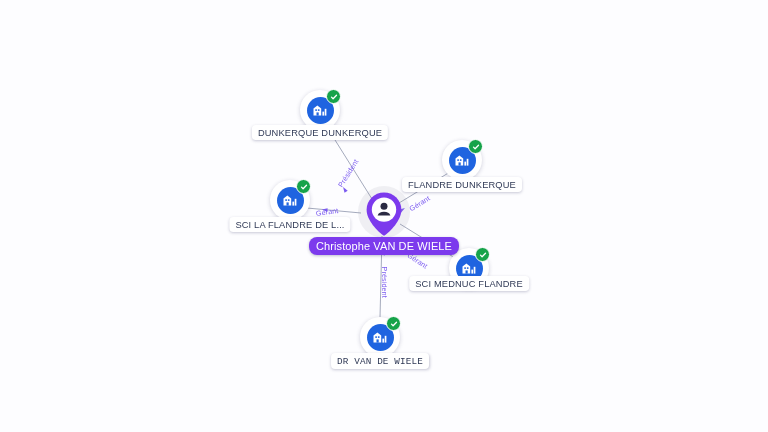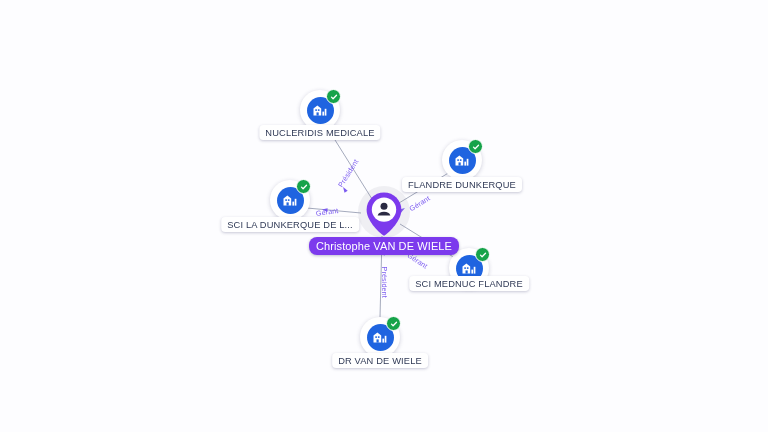--- a/index.html
+++ b/index.html
@@ -157,21 +157,21 @@
               <rect x="10.4" y="9.6" width="1.7" height="4" fill="#ffffff"></rect>
               <rect x="12.7" y="6.8" width="1.7" height="6.8" fill="#ffffff"></rect>
             </svg>
           </div>
           <div class="badge">
             <svg width="8" height="8" viewBox="0 0 8 8" aria-hidden="true">
               <path d="M1.5 4.1 L3.1 5.7 L6.5 2.3" stroke="#ffffff" stroke-width="1.3" fill="none" stroke-linecap="round" stroke-linejoin="round"></path>
             </svg>
           </div>
         </div>
-        <div class="node-label" style="left: 0px; top: 15px;">NUCLERIDIS MEDICALE</div>
+        <div class="node-label" style="left: 0px; top: 15px;">DUNKERQUE DUNKERQUE</div>
       </div>
       <div class="node" style="left: 462px; top: 160px;">
         <div class="node-circle">
           <div class="node-inner">
             <svg width="16" height="16" viewBox="0 0 16 16" aria-hidden="true">
               <path d="M1.5 13.6 V6.4 L5.4 3.6 L9.2 6.4 V13.6 Z" fill="#ffffff"></path>
               <rect x="3.3" y="7.3" width="1.6" height="1.6" fill="#1f64e0"></rect>
               <rect x="5.9" y="7.3" width="1.6" height="1.6" fill="#1f64e0"></rect>
               <rect x="4.5" y="10.4" width="2.2" height="3.2" fill="#1f64e0"></rect>
               <rect x="10.4" y="9.6" width="1.7" height="4" fill="#ffffff"></rect>
@@ -197,21 +197,21 @@
               <rect x="10.4" y="9.6" width="1.7" height="4" fill="#ffffff"></rect>
               <rect x="12.7" y="6.8" width="1.7" height="6.8" fill="#ffffff"></rect>
             </svg>
           </div>
           <div class="badge">
             <svg width="8" height="8" viewBox="0 0 8 8" aria-hidden="true">
               <path d="M1.5 4.1 L3.1 5.7 L6.5 2.3" stroke="#ffffff" stroke-width="1.3" fill="none" stroke-linecap="round" stroke-linejoin="round"></path>
             </svg>
           </div>
         </div>
-        <div class="node-label" style="left: 0px; top: 17px;">SCI LA DUNKERQUE DE L...</div>
+        <div class="node-label" style="left: 0px; top: 17px;">SCI LA FLANDRE DE L...</div>
       </div>
       <div class="node" style="left: 469px; top: 268px;">
         <div class="node-circle">
           <div class="node-inner">
             <svg width="16" height="16" viewBox="0 0 16 16" aria-hidden="true">
               <path d="M1.5 13.6 V6.4 L5.4 3.6 L9.2 6.4 V13.6 Z" fill="#ffffff"></path>
               <rect x="3.3" y="7.3" width="1.6" height="1.6" fill="#1f64e0"></rect>
               <rect x="5.9" y="7.3" width="1.6" height="1.6" fill="#1f64e0"></rect>
               <rect x="4.5" y="10.4" width="2.2" height="3.2" fill="#1f64e0"></rect>
               <rect x="10.4" y="9.6" width="1.7" height="4" fill="#ffffff"></rect>
@@ -237,21 +237,21 @@
               <rect x="10.4" y="9.6" width="1.7" height="4" fill="#ffffff"></rect>
               <rect x="12.7" y="6.8" width="1.7" height="6.8" fill="#ffffff"></rect>
             </svg>
           </div>
           <div class="badge">
             <svg width="8" height="8" viewBox="0 0 8 8" aria-hidden="true">
               <path d="M1.5 4.1 L3.1 5.7 L6.5 2.3" stroke="#ffffff" stroke-width="1.3" fill="none" stroke-linecap="round" stroke-linejoin="round"></path>
             </svg>
           </div>
         </div>
-        <div class="node-label" style="left: 0px; top: 16px;">DR VAN DE WIELE</div>
+        <div class="node-label" style="left: 0px; top: 16px; font-family: Liberation Mono, monospace;">DR VAN DE WIELE</div>
       </div>
     </div>
 
   <div class="node" id="center-node" style="left: 384px; top: 212px;">
     <div class="pin-halo"></div>
     <svg class="pin" viewBox="0 0 38 46">
       <path d="M19 1.5 C9.3 1.5 1.6 9.2 1.6 18.9 C1.6 29 12.6 40.5 19 44.8 C25.4 40.5 36.4 29 36.4 18.9 C36.4 9.2 28.7 1.5 19 1.5 Z" fill="#7c3aed"></path>
       <circle cx="19" cy="18.6" r="12.2" fill="#ffffff"></circle>
       <circle cx="19" cy="15.2" r="3.5" fill="#2a2a42"></circle>
       <path d="M12.6 24.6 a6.6 5 0 0 1 12.8 0 Z" fill="#2a2a42"></path>

